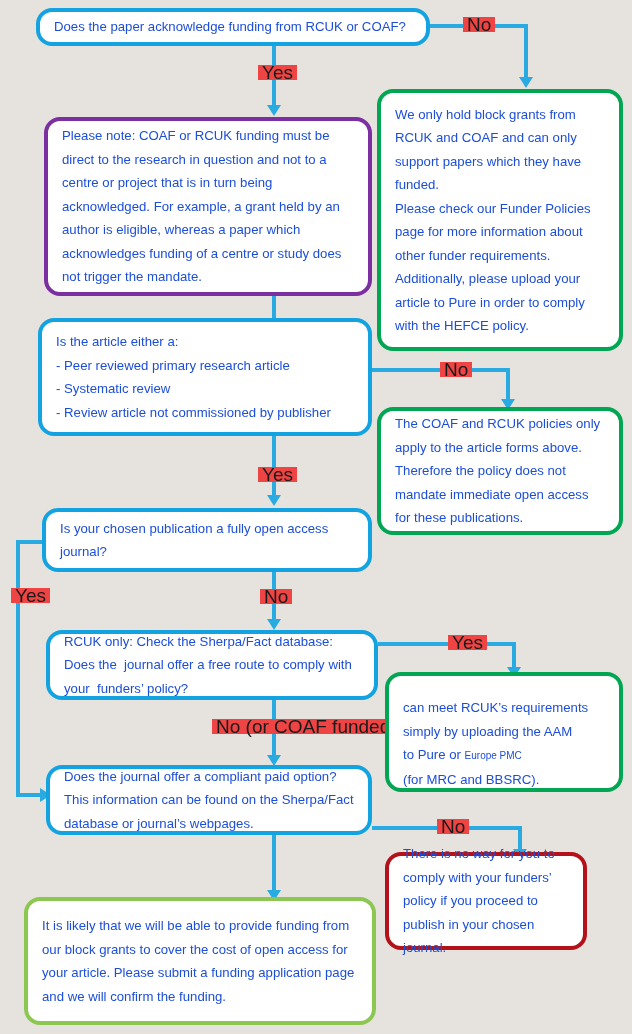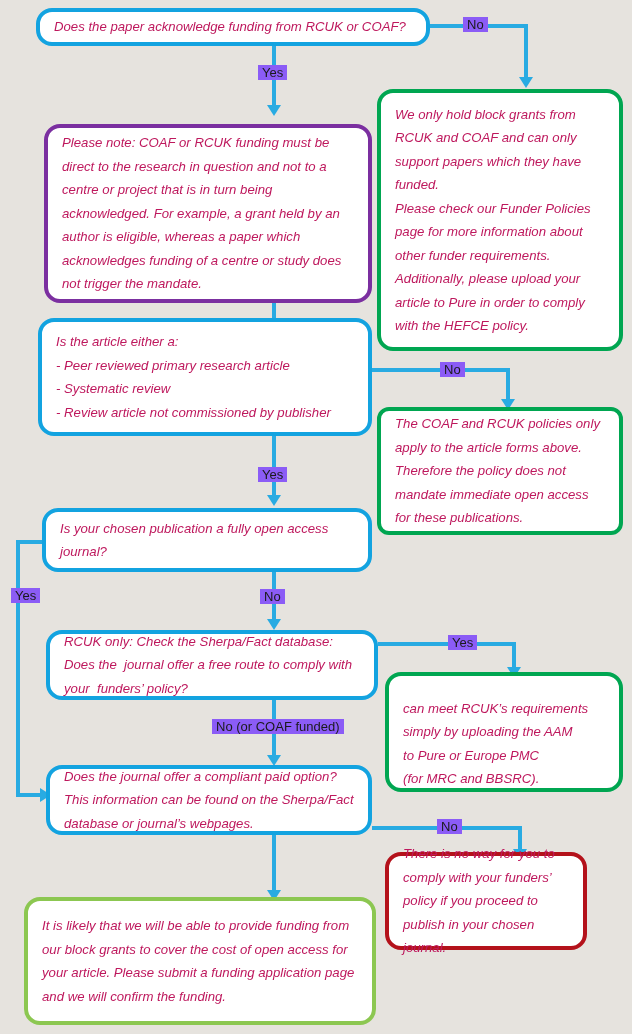--- a/index.html
+++ b/index.html
@@ -24,25 +24,24 @@
     border-style: solid;
     border-radius: 16px;
     display: flex;
     align-items: center;
     z-index: 5;
   }
   .node .txt {
     display: block;
     width: 100%;
     padding: 0 14px;
-    color: #be185d;
+    color: #1d4ed8;
     font-size: 13.2px;
     line-height: 23.5px;
     white-space: pre-wrap;
-    font-style: italic;
   }
   .node.blue   { border-color: #13A3E0; border-width: 4px; }
   .node.green  { border-color: #00A651; border-width: 4px; }
   .node.purple { border-color: #7B2FA0; border-width: 4px; }
   .node.red    { border-color: #B4121B; border-width: 4px; }
   .node.lgreen { border-color: #8CC751; border-width: 4px; }
 
   
   .seg {
     position: absolute;
@@ -62,28 +61,28 @@
     border-top: 11px solid #29ABE2;
   }
   .arrow.right {
     border-top: 7px solid transparent;
     border-bottom: 7px solid transparent;
     border-left: 11px solid #29ABE2;
   }
   .edge-label {
     position: absolute;
     color: #1A1A1A;
-    font-size: 13px;
+    font-size: 19px;
     line-height: 15px;
-    background: #8b5cf6;
+    background: #ef4444;
     padding: 0 4px;
     z-index: 4;
     white-space: nowrap;
   }
-  .small-caps-note { font-size: 13px; }
+  .small-caps-note { font-size: 10px; }
 </style>
 </head>
 <body>
 
 <div id="canvas">
 
   <div class="seg v" style="left:272px; top:46px; height:62px;"></div>
   <div class="arrow down" style="left:267px; top:105px;"></div>
   <div class="edge-label" style="left:258px; top:65px;">Yes</div>
 
@@ -127,38 +126,38 @@
   <div class="arrow down" style="left:513px; top:849px;"></div>
   <div class="edge-label" style="left:437px; top:819px;">No</div>
 
   <div class="seg v" style="left:272px; top:835px; height:58px;"></div>
   <div class="arrow down" style="left:267px; top:890px;"></div>
 
   <div class="node blue" style="left:36px; top:8px; width:394px; height:38px;">
     <span class="txt">Does the paper acknowledge funding from RCUK or COAF?</span>
   </div>
 
-  <div class="node purple" style="left:44px; top:124px; width:328px; height:179px; padding:8px 0;">
+  <div class="node purple" style="left:44px; top:117px; width:328px; height:179px; padding:8px 0;">
     <span class="txt">Please note: COAF or RCUK funding must be direct to the research in question and not to a centre or project that is in turn being acknowledged. For example, a grant held by an author is eligible, whereas a paper which acknowledges funding of a centre or study does not trigger the mandate.</span>
   </div>
 
   <div class="node green" style="left:377px; top:89px; width:246px; height:262px; padding:10px 0;">
     <span class="txt">We only hold block grants from RCUK and COAF and can only support papers which they have funded.
 Please check our Funder Policies page for more information about other funder requirements.
 Additionally, please upload your article to Pure in order to comply with the HEFCE policy.</span>
   </div>
 
   <div class="node blue" style="left:38px; top:318px; width:334px; height:118px; padding:6px 0;">
     <span class="txt">Is the article either a:
 - Peer reviewed primary research article
 - Systematic review
 - Review article not commissioned by publisher</span>
   </div>
 
-  <div class="node green" style="left:377px; top:407px; width:246px; height:128px; padding:8px 0;border-radius:12px;">
+  <div class="node green" style="left:377px; top:407px; width:246px; height:128px; padding:8px 0;">
     <span class="txt">The COAF and RCUK policies only apply to the article forms above. Therefore the policy does not mandate immediate open access for these publications.</span>
   </div>
 
   <div class="node blue" style="left:42px; top:508px; width:330px; height:64px;justify-content:flex-end;">
     <span class="txt">Is your chosen publication a fully open access journal?</span>
   </div>
 
   <div class="node blue" style="left:46px; top:630px; width:332px; height:70px;">
     <span class="txt">RCUK only: Check the Sherpa/Fact database: Does the  journal offer a free route to comply with your  funders’ policy?</span>
   </div>

